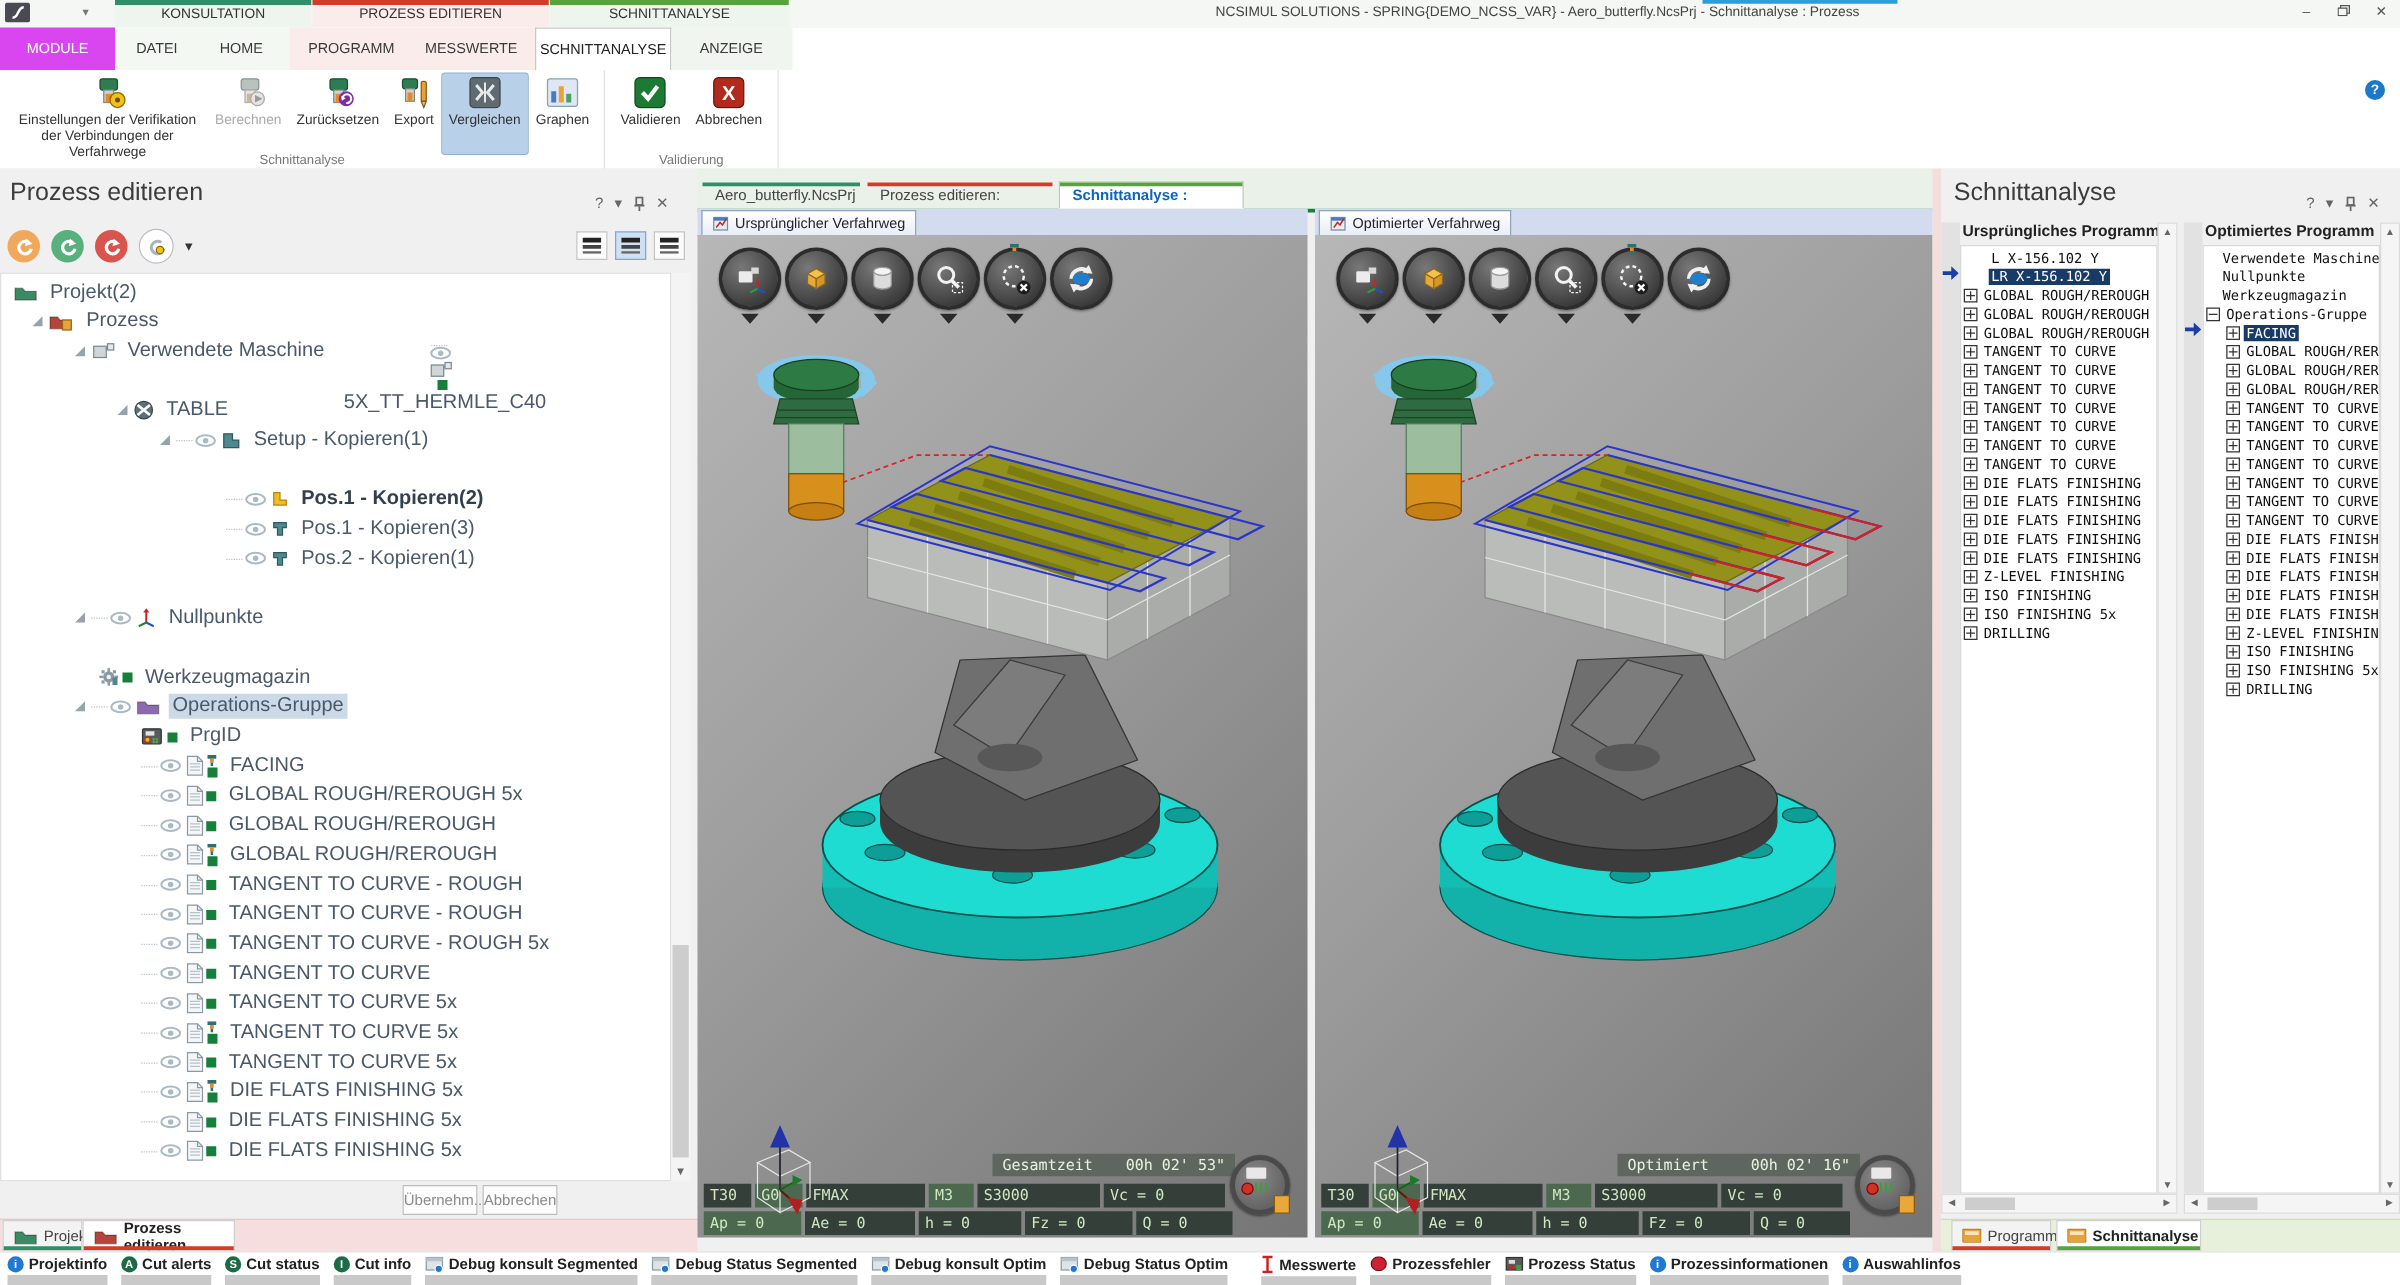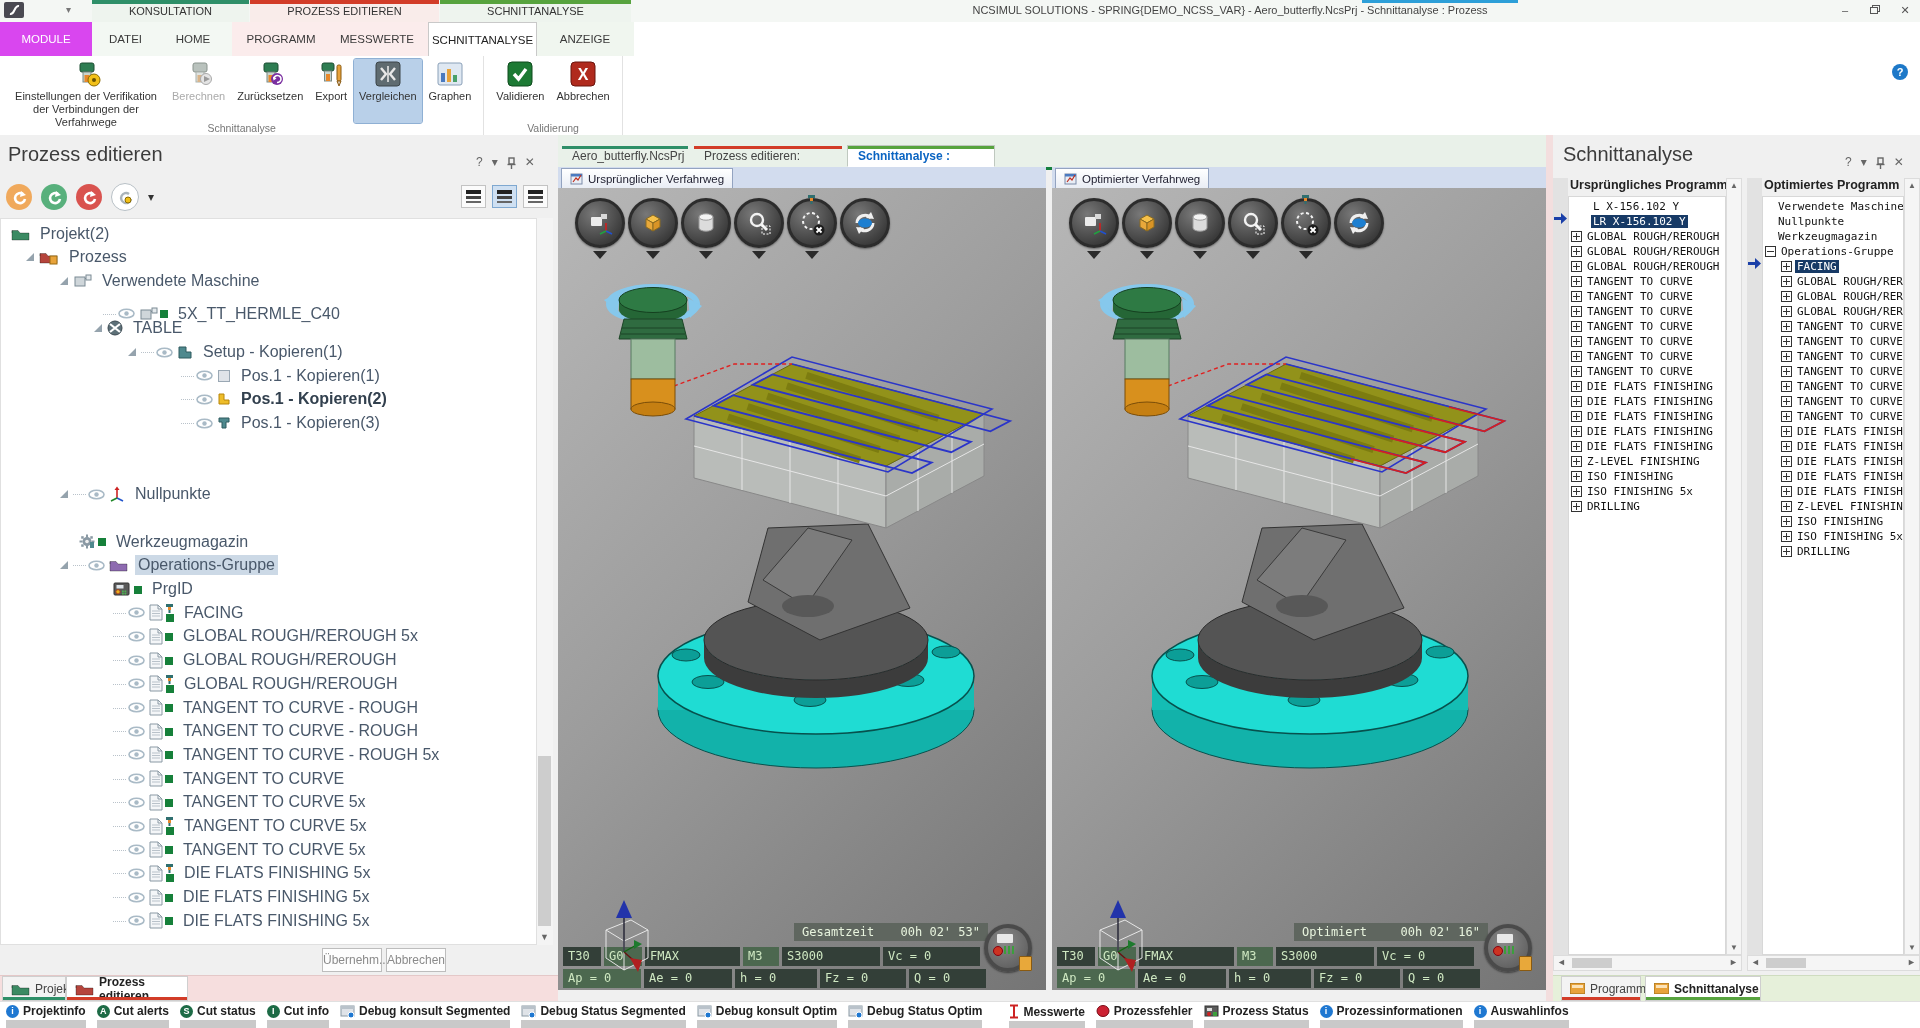--- a/index.html
+++ b/index.html
@@ -393,21 +393,21 @@
         <span style="width:4px"></span>
         <span class="ic">
           <svg width="19" height="15" viewBox="0 0 19 15">
             <rect x="2" y="4" width="10" height="9" fill="#cfd6da" stroke="#7b8a94"></rect>
             <rect x="13" y="2" width="5" height="5" fill="#e4e9ec" stroke="#7b8a94"></rect>
             <line x1="12" y1="6" x2="13" y2="5" stroke="#7b8a94"></line>
           </svg>
         </span>
         <span class="lbl">Verwendete Maschine</span>
       </div>
-      <div class="trow" style="top: 83px; padding-left: 102px;">
+      <div class="trow" style="top: 57px; padding-left: 76px; flex-direction: column;">
         <span class="stub"></span>
         <span class="ic">
           <svg width="17" height="11" viewBox="0 0 17 11">
             <ellipse cx="8.5" cy="5.5" rx="7.5" ry="4.3" fill="none" stroke="#a9bac6" stroke-width="1.6"></ellipse>
             <circle cx="8.5" cy="5.5" r="2.2" fill="#a9bac6"></circle>
           </svg>
         </span>
         <span style="width:4px"></span>
         <span class="ic">
           <svg width="19" height="15" viewBox="0 0 19 15">
@@ -451,36 +451,20 @@
           </svg>
         </span>
         <span style="width:4px"></span>
         <span class="ic">
           <svg width="16" height="15" viewBox="0 0 16 15">
             <path d="M2,2 L9,2 9,7 14,7 14,13 2,13 Z" fill="#4f898e" stroke="#2e5a5e"></path>
           </svg>
         </span>
         <span class="lbl">Setup - Kopieren(1)</span>
       </div>
-      <div class="trow" style="top: 145.2px; padding-left: 180px;">
-        <span class="stub"></span>
-        <span class="ic">
-          <svg width="17" height="11" viewBox="0 0 17 11">
-            <ellipse cx="8.5" cy="5.5" rx="7.5" ry="4.3" fill="none" stroke="#a9bac6" stroke-width="1.6"></ellipse>
-            <circle cx="8.5" cy="5.5" r="2.2" fill="#a9bac6"></circle>
-          </svg>
-        </span>
-        <span style="width:4px"></span>
-        <span class="ic">
-          <svg width="14" height="14" viewBox="0 0 14 14">
-            <rect x="1.5" y="1.5" width="11" height="11" fill="#dfe3e8" stroke="#9aa8b4"></rect>
-          </svg>
-        </span>
-        <span class="lbl">Pos.1 - Kopieren(1)</span>
-      </div>
       <div class="trow bold" style="top: 168.9px; padding-left: 180px;">
         <span class="stub"></span>
         <span class="ic">
           <svg width="17" height="11" viewBox="0 0 17 11">
             <ellipse cx="8.5" cy="5.5" rx="7.5" ry="4.3" fill="none" stroke="#a9bac6" stroke-width="1.6"></ellipse>
             <circle cx="8.5" cy="5.5" r="2.2" fill="#a9bac6"></circle>
           </svg>
         </span>
         <span style="width:4px"></span>
         <span class="ic">
@@ -498,20 +482,36 @@
             <circle cx="8.5" cy="5.5" r="2.2" fill="#a9bac6"></circle>
           </svg>
         </span>
         <span style="width:4px"></span>
         <span class="ic">
           <svg width="14" height="14" viewBox="0 0 14 14">
             <path d="M2,2 L12,2 12,6 9,6 9,12 5,12 5,6 2,6 Z" fill="#4f898e" stroke="#2e5a5e"></path>
           </svg>
         </span>
         <span class="lbl">Pos.1 - Kopieren(3)</span>
+      </div>
+      <div class="trow" style="top: 216.3px; padding-left: 180px;">
+        <span class="stub"></span>
+        <span class="ic">
+          <svg width="17" height="11" viewBox="0 0 17 11">
+            <ellipse cx="8.5" cy="5.5" rx="7.5" ry="4.3" fill="none" stroke="#a9bac6" stroke-width="1.6"></ellipse>
+            <circle cx="8.5" cy="5.5" r="2.2" fill="#a9bac6"></circle>
+          </svg>
+        </span>
+        <span style="width:4px"></span>
+        <span class="ic">
+          <svg width="14" height="14" viewBox="0 0 14 14">
+            <path d="M2,2 L12,2 12,6 9,6 9,12 5,12 5,6 2,6 Z" fill="#4f898e" stroke="#2e5a5e"></path>
+          </svg>
+        </span>
+        <span class="lbl">Pos.2 - Kopieren(1)</span>
       </div>
       <div class="trow" style="top: 263.7px; padding-left: 58px;">
         <span class="ic">
           <svg width="10" height="10" viewBox="0 0 10 10">
             <polygon points="9,1 9,9 1,9" fill="#95a3ad"></polygon>
           </svg>
         </span>
         <span style="width:4px"></span>
         <span class="stub"></span>
         <span class="ic">

